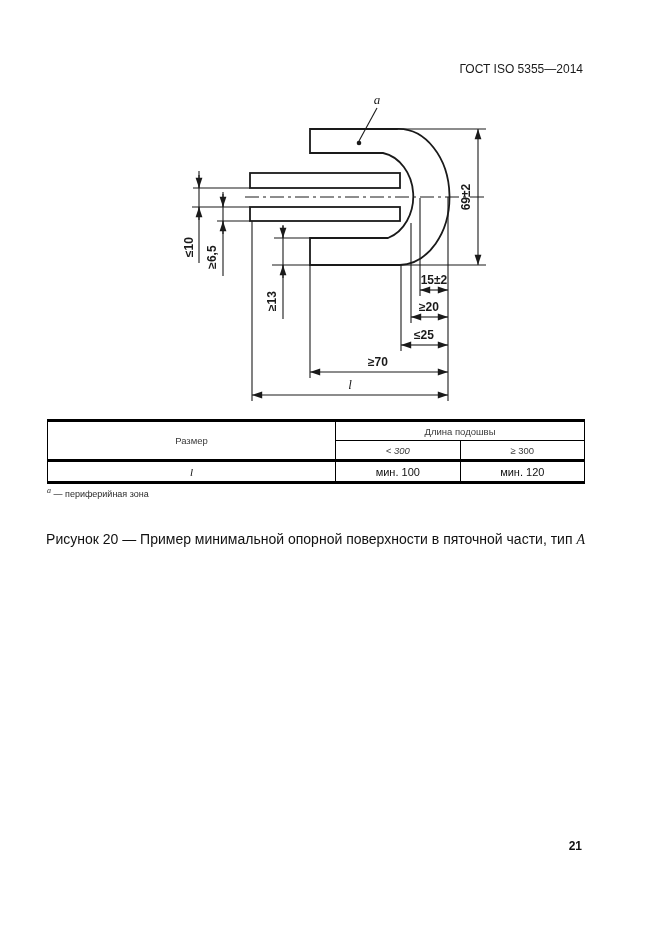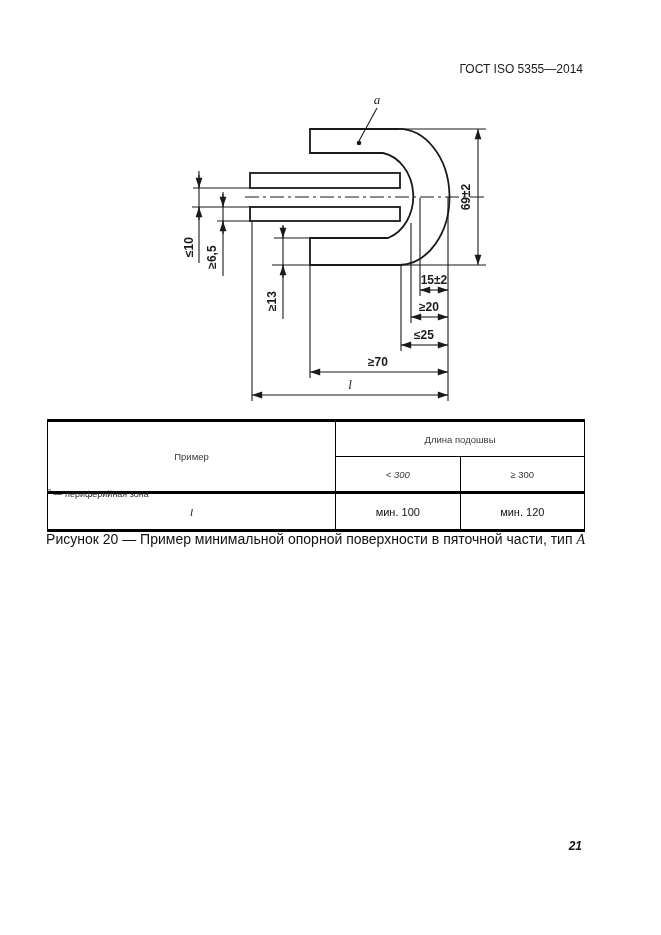--- a/index.html
+++ b/index.html
@@ -8,33 +8,33 @@
   .abs{position:absolute;}
 
   .std-header{top:62px;right:78px;font-size:12px;font-weight:normal;color:#1a1a1a;}
 
   svg text{font-family:"Liberation Sans",sans-serif;font-size:12px;font-weight:bold;fill:#1a1a1a;}
   svg text.ital{font-family:"Liberation Serif",serif;font-style:italic;font-weight:normal;font-size:13px;}
 
   table.spec{position:absolute;left:47px;top:419px;width:538px;border-collapse:collapse;
              border-top:3px solid #000;border-bottom:3px solid #000;table-layout:fixed;}
   table.spec td{border:1px solid #000;text-align:center;vertical-align:middle;
-                font-size:9.5px;color:#3a3a3a;height:18px;padding:8px 2px;}
+                font-size:9.5px;color:#3a3a3a;height:18px;padding:0 2px;}
   table.spec tr.data td{border-top:3px solid #000;font-size:11px;color:#111;height:19px;}
   td.c-size{width:283px;}
   td.c-lt{width:127px;font-style:italic;}
   td.c-ge{width:128px;margin-top:16px;}
   .ital-serif{font-family:"Liberation Serif",serif;font-style:italic;}
 
   .footnote{left:47px;top:486px;font-size:9px;color:#2a2a2a;text-align:right;}
   .footnote sup{font-family:"Liberation Serif",serif;font-style:italic;font-size:8px;}
 
   .caption{left:0;width:631px;top:531px;text-align:center;font-size:14px;color:#111;}
 
-  .page-num{top:839px;right:79px;font-size:12px;font-weight:bold;color:#111;font-style:italic;}
+  .page-num{top:839px;right:79px;font-size:12px;font-weight:bold;color:#111;}
 </style>
 </head>
 <body>
 
 <div class="abs std-header">ГОСТ ISO 5355—2014</div>
 
 <svg class="abs" style="left:0;top:0" width="661" height="420" viewBox="0 0 661 420">
   <defs>
     <marker id="arr" markerUnits="userSpaceOnUse" markerWidth="12" markerHeight="8" refX="11" refY="4" orient="auto">
       <path d="M0.8,0.6 L11,4 L0.8,7.4 Z" fill="#1a1a1a"></path>
@@ -108,21 +108,21 @@
   <text x="434" y="284" text-anchor="middle">15±2</text>
   <text x="429" y="311" text-anchor="middle">≥20</text>
   <text x="424" y="339" text-anchor="middle">≤25</text>
   <text x="378" y="366" text-anchor="middle">≥70</text>
   <text class="ital" x="350" y="389" text-anchor="middle">l</text>
 </svg>
 
 <table class="spec">
   <tbody>
       <tr>
-    <td class="c-size" rowspan="2">Пример</td>
+    <td class="c-size" rowspan="2">Размер</td>
     <td colspan="2">Длина подошвы</td>
   </tr>
   <tr>
     <td class="c-lt">&lt; 300</td>
     <td class="c-ge">≥ 300</td>
   </tr>
   <tr class="data">
     <td class="ital-serif">l</td>
     <td>мин. 100</td>
     <td>мин. 120</td>

